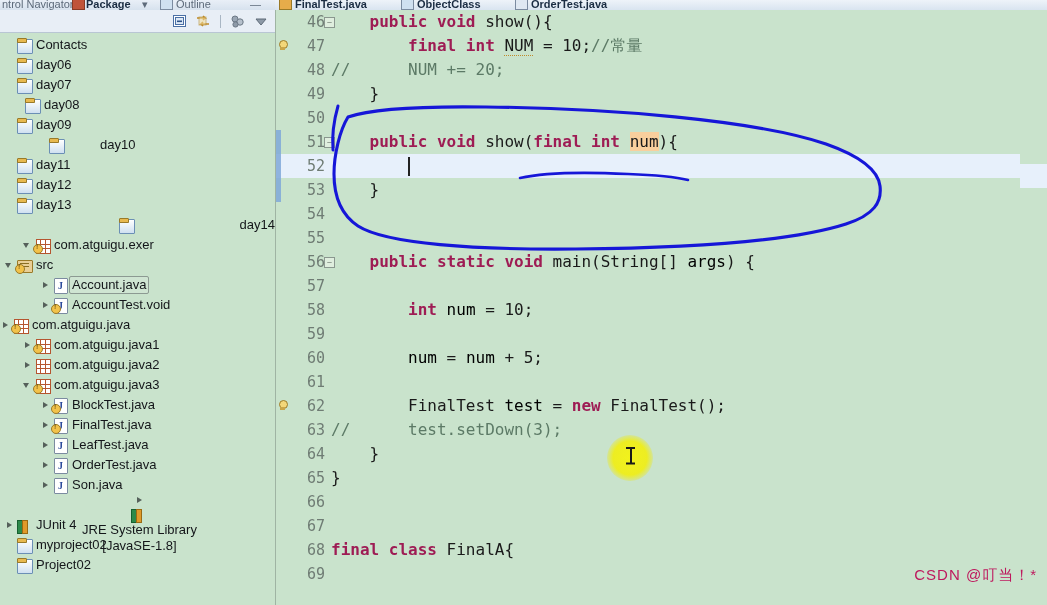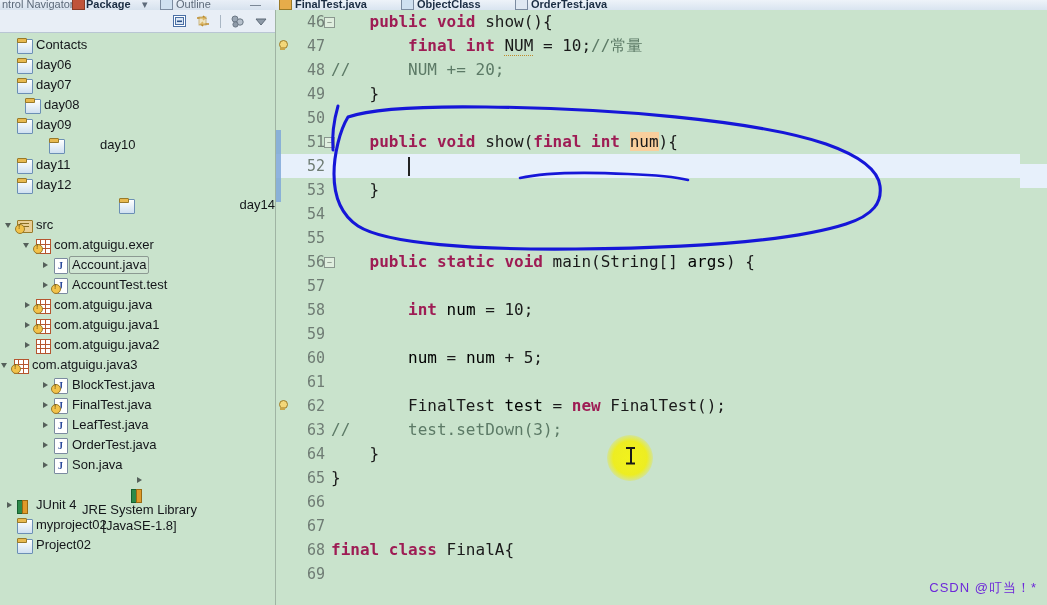--- a/index.html
+++ b/index.html
@@ -76,21 +76,21 @@
   .rb-seg{position:absolute;right:0;width:27px;background:#e7f0fb;}
 
   
   .annot{position:absolute;inset:0;pointer-events:none;}
   .cursor-blob{position:absolute;width:46px;height:46px;border-radius:50%;
     background:radial-gradient(circle,#f2f21c 0%,#eded22 52%,rgba(230,230,40,.25) 72%,rgba(230,230,40,0) 80%);}
   .ibeam{position:absolute;width:9px;height:17px;}
   .ibeam::before{content:"";position:absolute;left:4px;top:0;width:1.5px;height:17px;background:#1a1a1a;}
   .ibeam::after{content:"";position:absolute;left:0;top:0;width:9px;height:1.5px;background:#1a1a1a;box-shadow:0 15.5px 0 #1a1a1a;}
 
-  .watermark{position:absolute;right:10px;bottom:8px;font-size:13px;color:#6d28d9;letter-spacing:1px;}
+  .watermark{position:absolute;right:10px;bottom:20px;font-size:15px;color:#be185d;letter-spacing:1px;}
 </style>
 </head>
 <body>
 
 <div class="app">
 
   <div class="topstrip">
     <div class="left-tabbar">
       <div class="tabtext" style="left:2px;">ntrol Navigator</div>
       <div class="tabicon" style="left:72px;background:#c0543a;border:1px solid #8a3a24;"></div>
@@ -192,82 +192,89 @@
             </span>
             <span class="lbl">day11</span>
           </div>
           <div class="trow" style="padding-left: 4px;">
             <span class="arrow "></span>
             <span class="ico">
               <span class="ic-proj"></span>
             </span>
             <span class="lbl">day12</span>
           </div>
+          <div class="trow" style="padding-left: 4px;">
+            <span class="arrow "></span>
+            <span class="ico">
+              <span class="ic-proj"></span>
+            </span>
+            <span class="lbl">day13</span>
+          </div>
           <div class="trow" style="padding-left: 4px; justify-content: space-between;">
             <span class="arrow "></span>
             <span class="ico">
               <span class="ic-proj"></span>
             </span>
             <span class="lbl">day14</span>
-          </div>
-          <div class="trow" style="padding-left: 4px;">
-            <span class="arrow open"></span>
-            <span class="ico">
-              <span class="ic-src"></span>
-              <span class="warnbadge"></span>
-            </span>
-            <span class="lbl">src</span>
           </div>
           <div class="trow" style="padding-left: 22px;">
             <span class="arrow open"></span>
             <span class="ico">
               <span class="ic-pkg"></span>
               <span class="warnbadge"></span>
             </span>
             <span class="lbl">com.atguigu.exer</span>
           </div>
+          <div class="trow" style="padding-left: 4px;">
+            <span class="arrow open"></span>
+            <span class="ico">
+              <span class="ic-src"></span>
+              <span class="warnbadge"></span>
+            </span>
+            <span class="lbl">src</span>
+          </div>
           <div class="trow" style="padding-left: 40px;">
             <span class="arrow closed"></span>
             <span class="ico">
               <span class="ic-java"></span>
             </span>
             <span class="lbl selbox">Account.java</span>
           </div>
           <div class="trow" style="padding-left: 40px;">
             <span class="arrow closed"></span>
             <span class="ico">
               <span class="ic-java"></span>
               <span class="warnbadge"></span>
             </span>
-            <span class="lbl">AccountTest.test</span>
+            <span class="lbl">AccountTest.void</span>
+          </div>
+          <div class="trow" style="">
+            <span class="arrow closed"></span>
+            <span class="ico">
+              <span class="ic-pkg"></span>
+              <span class="warnbadge"></span>
+            </span>
+            <span class="lbl">com.atguigu.java</span>
           </div>
           <div class="trow" style="padding-left: 22px;">
             <span class="arrow closed"></span>
             <span class="ico">
               <span class="ic-pkg"></span>
               <span class="warnbadge"></span>
             </span>
-            <span class="lbl">com.atguigu.java</span>
+            <span class="lbl">com.atguigu.java1</span>
           </div>
           <div class="trow" style="padding-left: 22px;">
             <span class="arrow closed"></span>
             <span class="ico">
               <span class="ic-pkg"></span>
-              <span class="warnbadge"></span>
-            </span>
-            <span class="lbl">com.atguigu.java1</span>
+            </span>
+            <span class="lbl">com.atguigu.java2</span>
           </div>
           <div class="trow" style="padding-left: 22px;">
-            <span class="arrow closed"></span>
-            <span class="ico">
-              <span class="ic-pkg"></span>
-            </span>
-            <span class="lbl">com.atguigu.java2</span>
-          </div>
-          <div class="trow" style="">
             <span class="arrow open"></span>
             <span class="ico">
               <span class="ic-pkg"></span>
               <span class="warnbadge"></span>
             </span>
             <span class="lbl">com.atguigu.java3</span>
           </div>
           <div class="trow" style="padding-left: 40px;">
             <span class="arrow closed"></span>
             <span class="ico">

